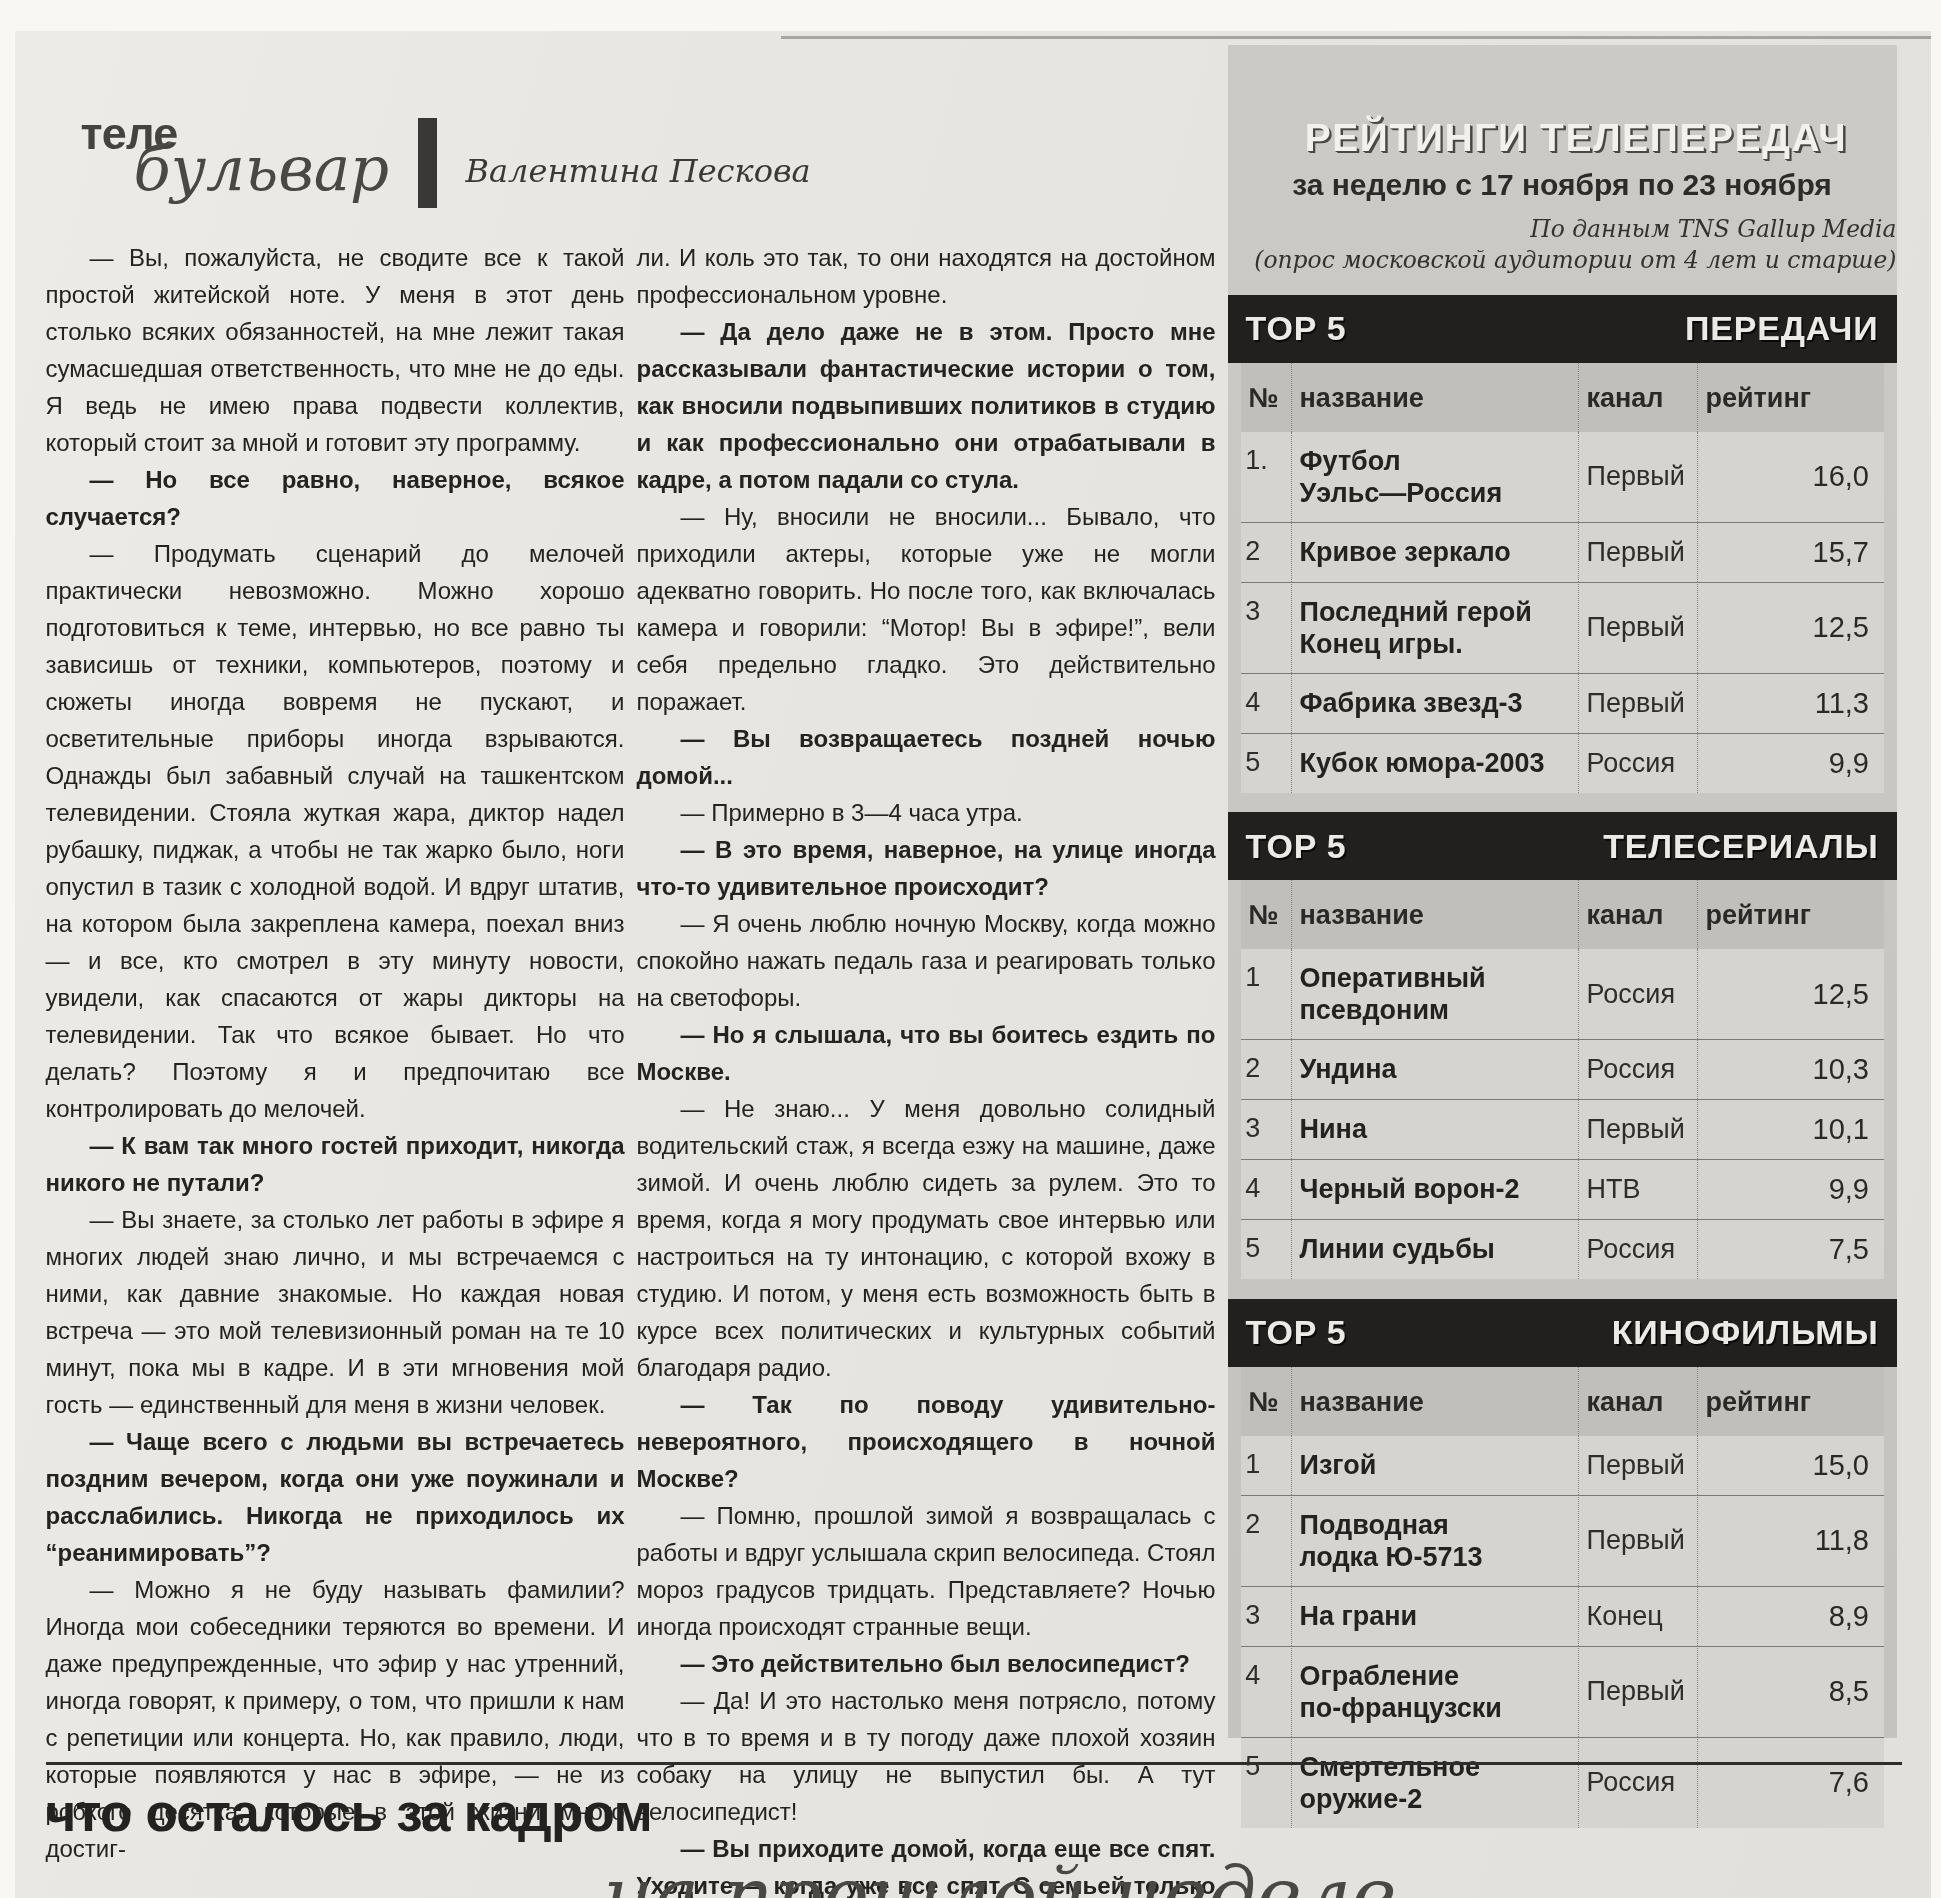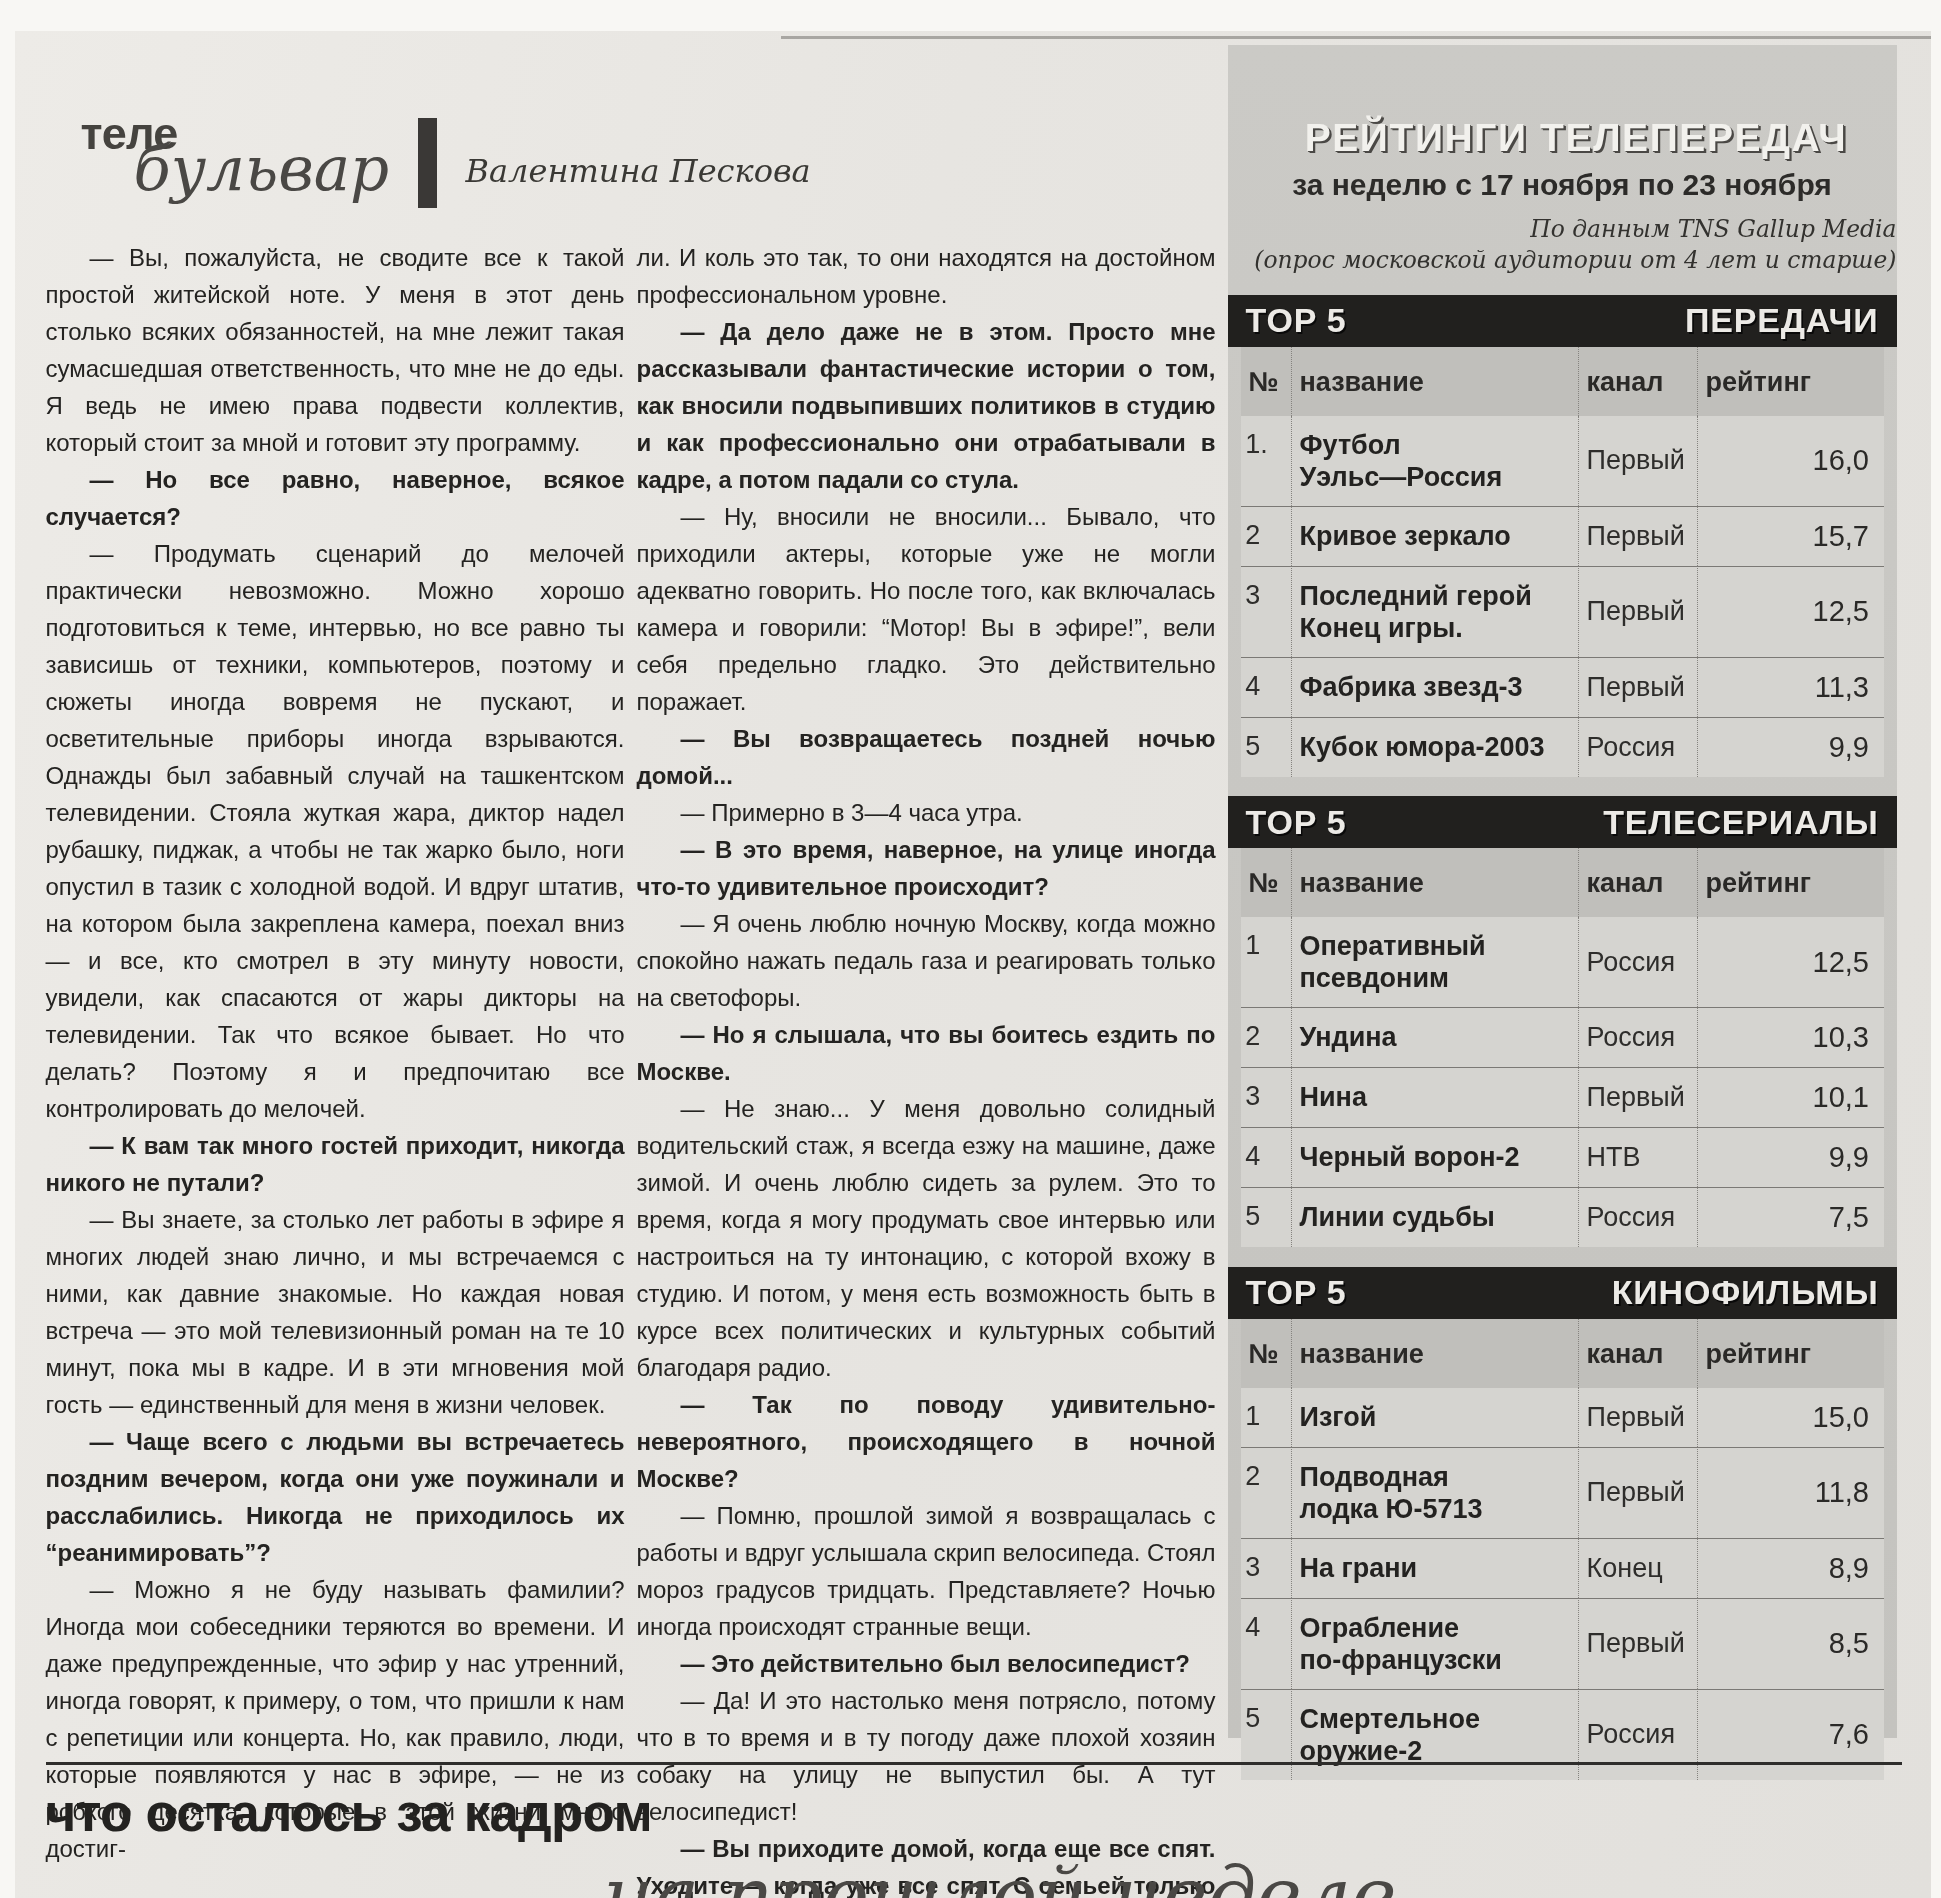--- a/index.html
+++ b/index.html
@@ -69,21 +69,21 @@
   }
   .panel-src{
     margin-top:11.3px;text-align:right;
     font-family:"DejaVu Serif", serif;font-style:italic;
     font-size:23.4px;line-height:31px;color:#33322f;
   }
   .rtable{margin-top:19.3px;}
   .tbar{
     height:52px;background:#21201e;
     display:flex;justify-content:space-between;align-items:center;
-    padding:0 18px;
+    padding:8px 18px;
     font-size:34px;font-weight:900;letter-spacing:0.8px;color:#eceae6;
     text-shadow:1.6px 1.6px 0 rgba(0,0,0,.7);
   }
   .tgrid{
     margin:0 13px;display:grid;
     grid-template-columns:50px 287px 119px 1fr;
     background:#d5d4d0;
   }
   .tgrid .cell{padding:13px 8px;font-size:27px;}
   .tgrid .hc{

